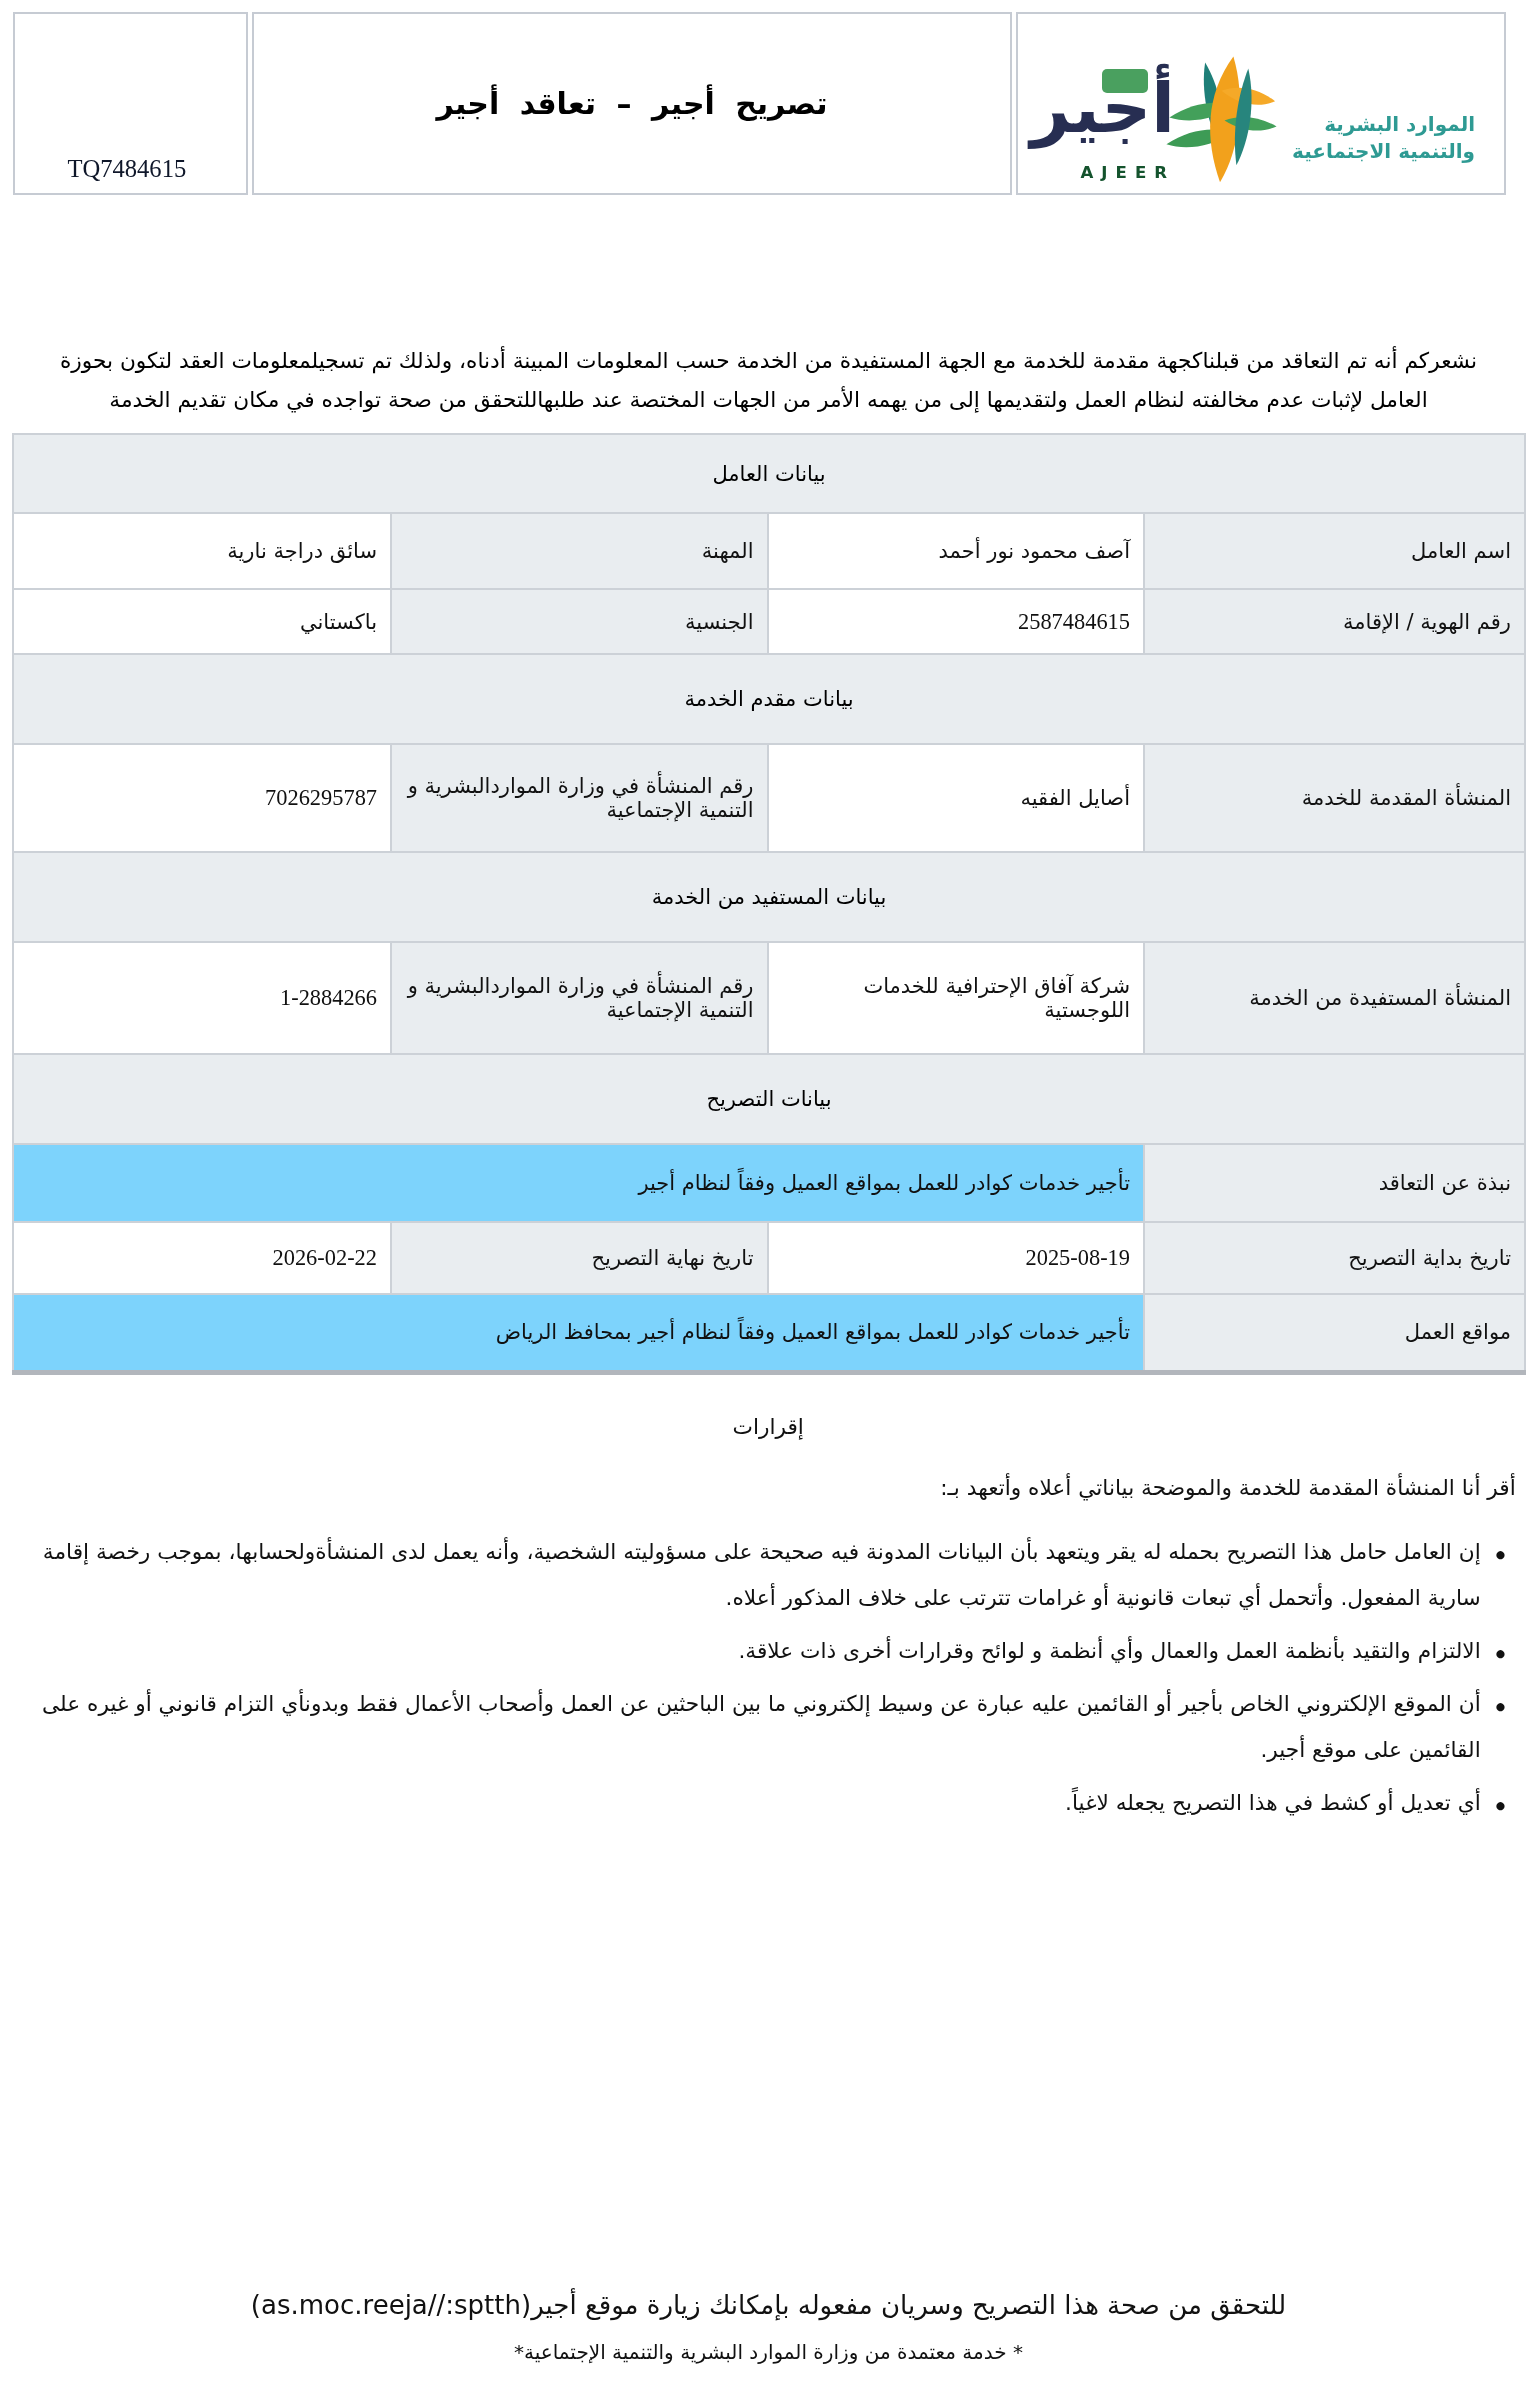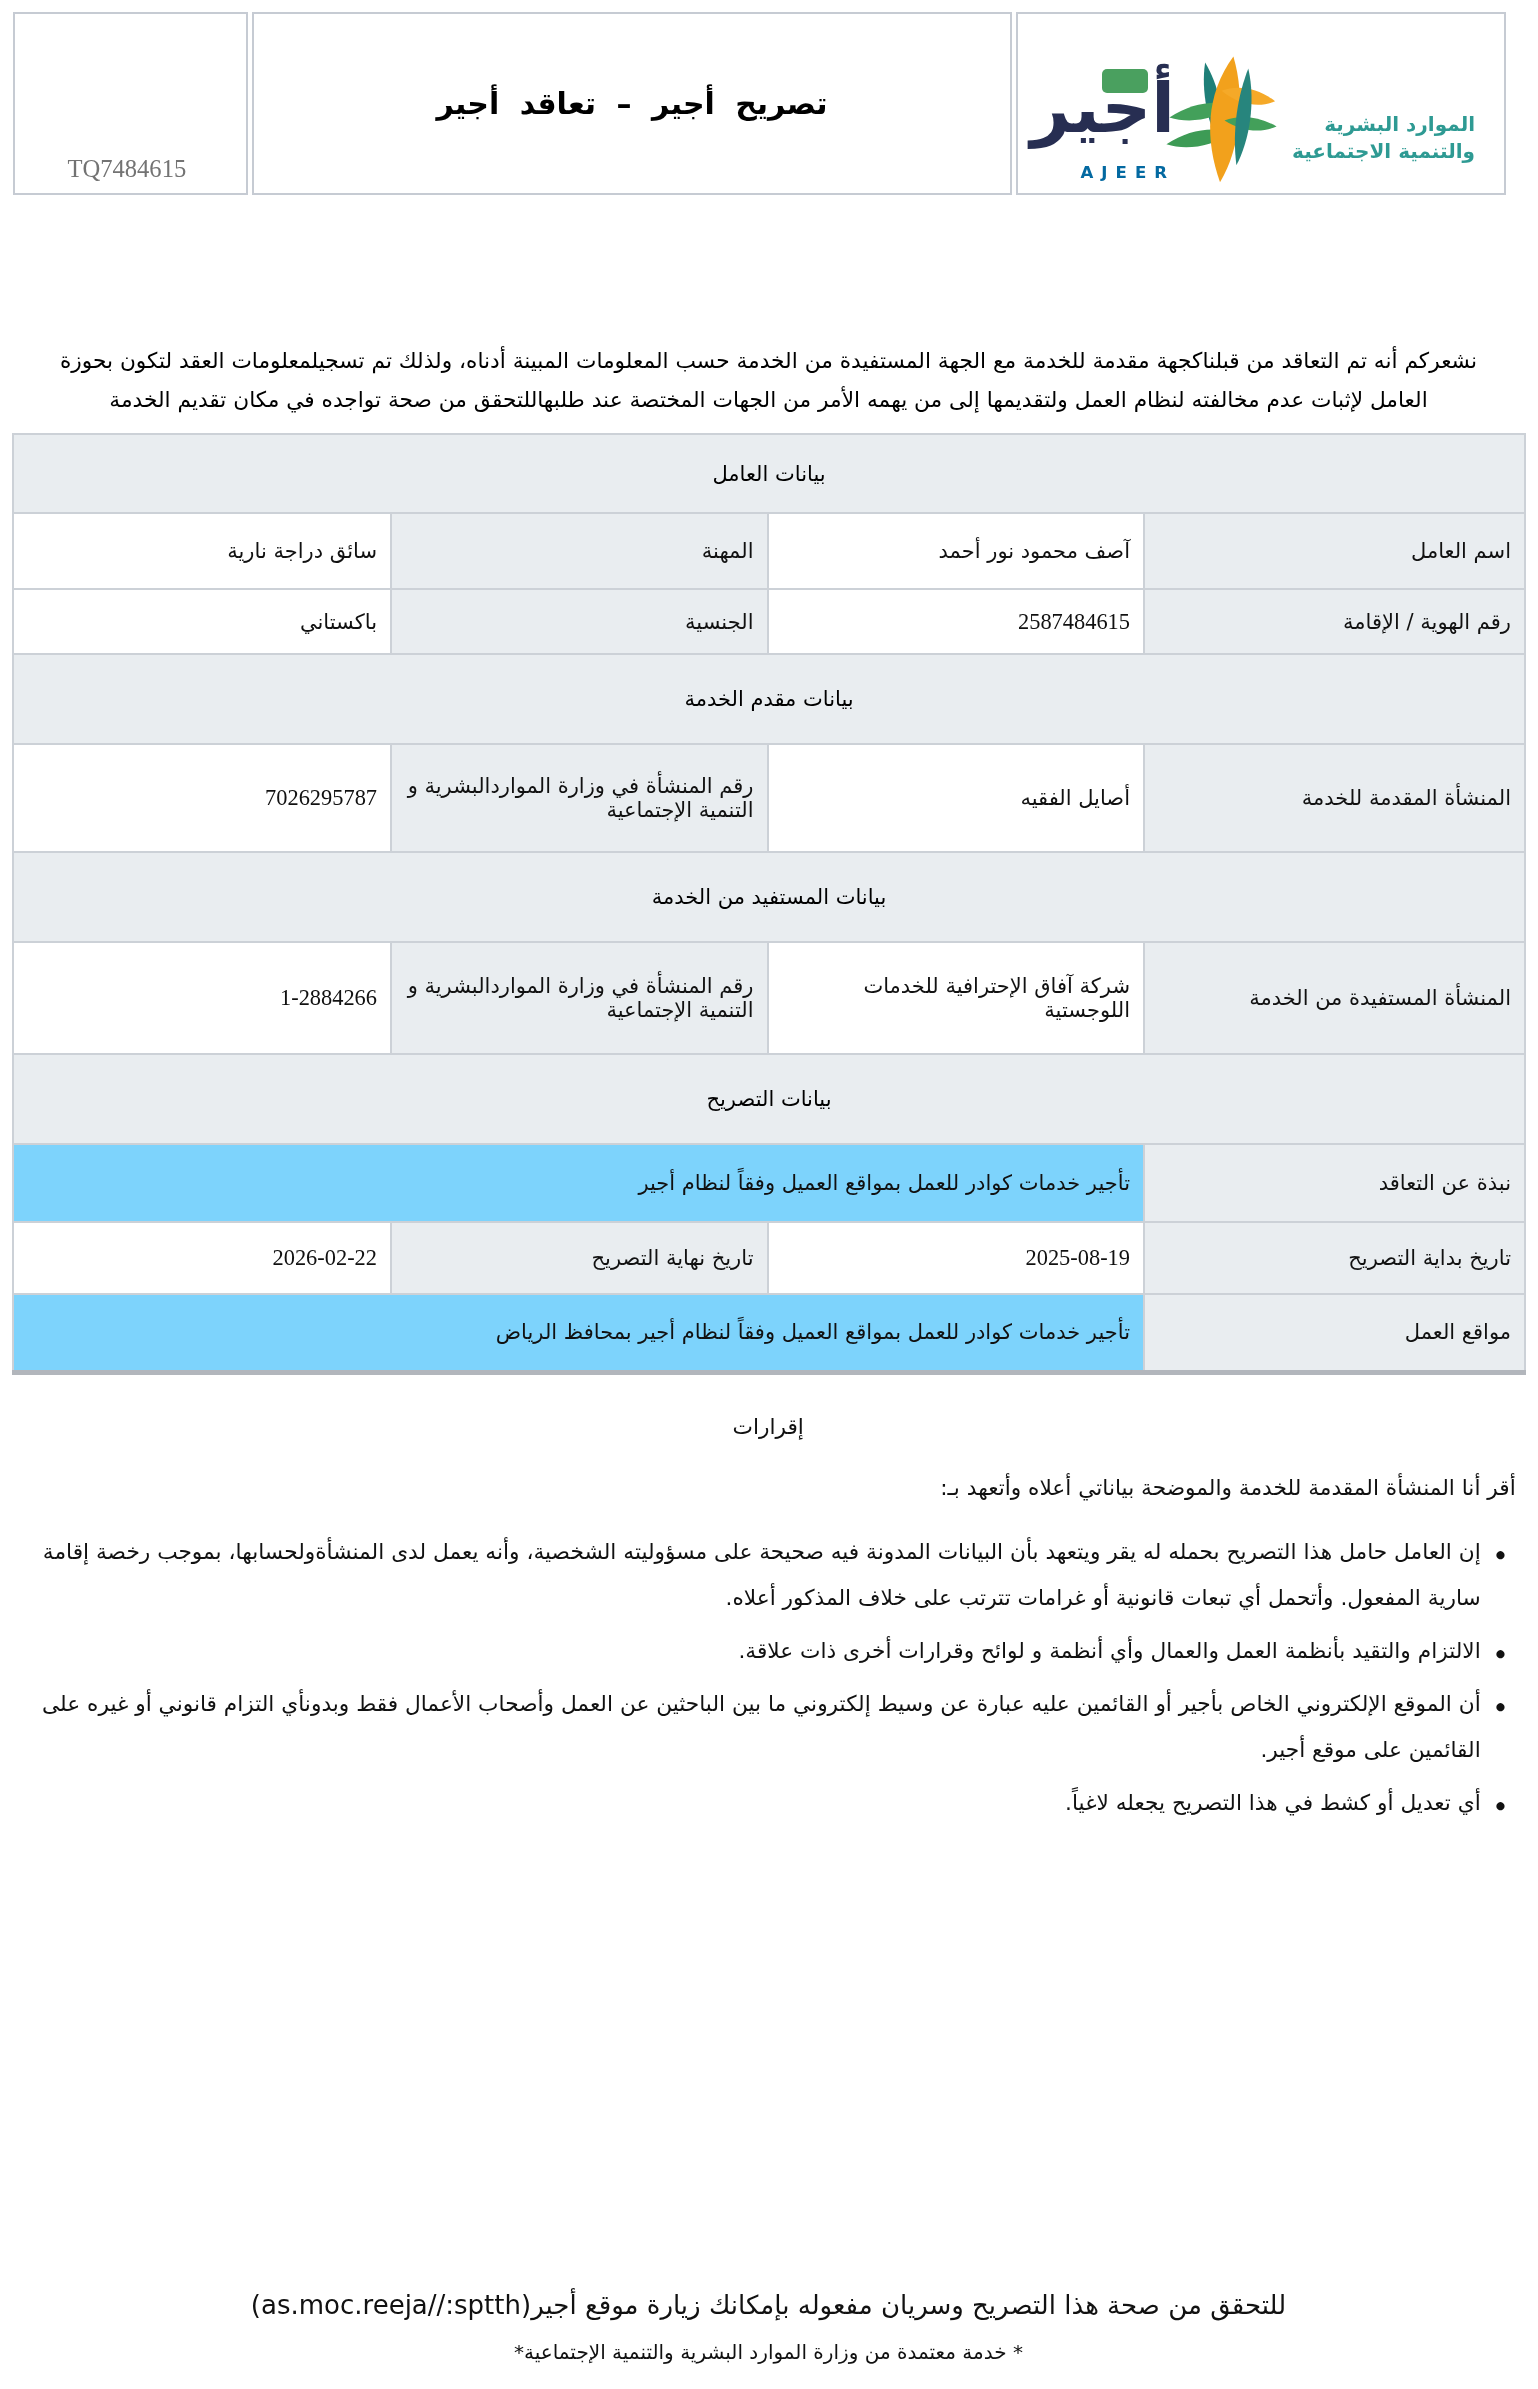--- a/index.html
+++ b/index.html
@@ -18,21 +18,21 @@
 
   
   .hdr-box { position:absolute; top:11.6px; height:183px; border:2.9px solid #c6cbd3; background:#fff; }
   .hdr-box1 { left:14.4px;  width:235px; }
   .hdr-box2 { left:253px; width:760px; }
   .hdr-box3 { left:1017px; width:490px; }
 
   .permit-no {
     position:absolute; left:52px; bottom:10px;
     font-family:"Liberation Serif", serif;
-    font-size:24.6px; color:#737373;
+    font-size:24.6px; color:#0f172a;
     direction:ltr;
   }
   .doc-title {
     position:absolute; inset:0;
     display:flex; align-items:center; justify-content:center;
     font-size:30px; font-weight:bold; word-spacing:10px;
     color:#000;
   }
 
   
@@ -44,21 +44,21 @@
     background:#4aa05f;
   }
   .ajeer-ar {
     position:absolute; top:0; right:0;
     font-size:69px; line-height:87px; font-weight:bold;
     color:#272e52;
   }
   .ajeer-en {
     margin-top:4.3px;
     font-size:16.6px; font-weight:bold; letter-spacing:8px;
-    color:#0369a1;
+    color:#14532d;
   }
 
   
   .ministry { position:absolute; right:29px; top:38px; display:flex; align-items:center; }
   .ministry-text {
     text-align:right; color:#2e9a93; font-weight:bold;
     font-size:20px; line-height:27.4px;
     margin-left:10px; margin-top:39px;
   }
   .ministry-emblem { width:121px; height:134px; }

